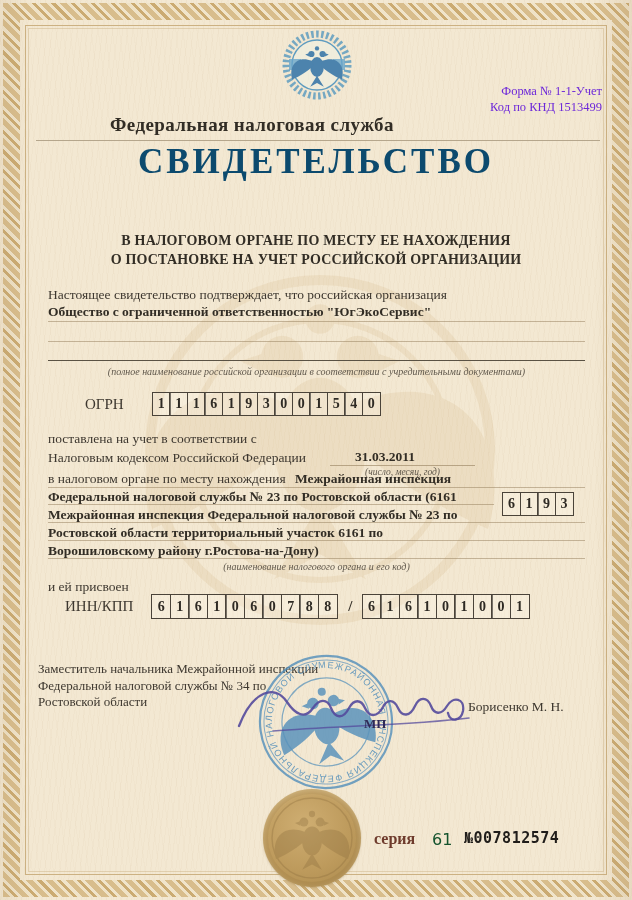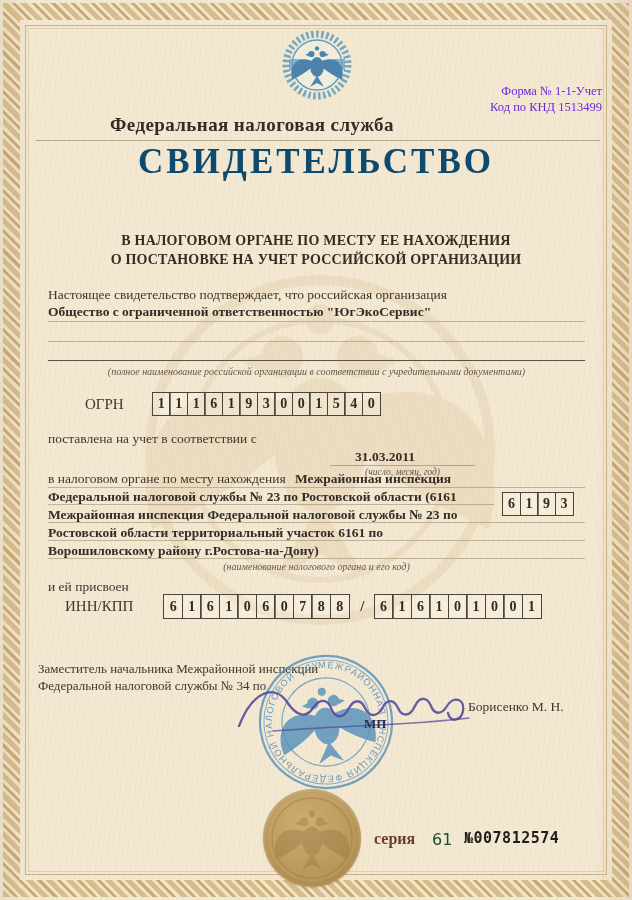--- a/index.html
+++ b/index.html
@@ -118,20 +118,21 @@
     <span class="digit-box">3</span>
     <span class="digit-box">0</span>
     <span class="digit-box">0</span>
     <span class="digit-box">1</span>
     <span class="digit-box">5</span>
     <span class="digit-box">4</span>
     <span class="digit-box">0</span>
   </div>
 
   <div class="abs txt" style="left:48px;top:430px;width:537px">поставлена на учет в соответствии с</div>
+  <div class="abs txt" style="left:48px;top:449px;width:537px">Налоговым кодексом Российской Федерации</div>
   <div class="abs txt bold" style="left:355px;top:448px">31.03.2011</div>
   <div class="abs" style="left:330px;top:465px;width:145px;border-bottom:1px solid rgba(155,133,100,.65)"></div>
   <div class="abs caption center" style="left:330px;top:467px;width:145px;font-size:9.5px">(число, месяц, год)</div>
 
   <div class="abs txt" style="left:48px;top:470px;width:537px">
     <span>в налоговом органе по месту нахождения</span>
     <span class="bold" style="margin-left:6px">Межрайонная инспекция</span>
   </div>
   <div class="abs txt bold" style="left:48px;top:488px;width:450px">Федеральной налоговой службы № 23 по Ростовской области (6161</div>
   <div class="abs txt bold" style="left:48px;top:506px;width:537px">Межрайонная инспекция Федеральной налоговой службы № 23 по</div>
@@ -147,21 +148,21 @@
     <span class="digit-box">6</span>
     <span class="digit-box">1</span>
     <span class="digit-box">9</span>
     <span class="digit-box">3</span>
   </div>
 
   <div class="abs caption center" style="left:48px;width:537px;top:561px">(наименование налогового органа и его код)</div>
   <div class="abs txt" style="left:48px;top:578px">и ей присвоен</div>
 
   <div class="abs row" style="left:65px;top:594px">
-    <span class="txt" style="font-size:15px;margin-right:30px">ИНН/КПП</span>
+    <span class="txt" style="font-size:15px;margin-right:18px">ИНН/КПП</span>
     <span class="digit-box wide">6</span>
     <span class="digit-box wide">1</span>
     <span class="digit-box wide">6</span>
     <span class="digit-box wide">1</span>
     <span class="digit-box wide">0</span>
     <span class="digit-box wide">6</span>
     <span class="digit-box wide">0</span>
     <span class="digit-box wide">7</span>
     <span class="digit-box wide">8</span>
     <span class="digit-box wide">8</span>
@@ -173,20 +174,21 @@
     <span class="digit-box wide">0</span>
     <span class="digit-box wide">1</span>
     <span class="digit-box wide">0</span>
     <span class="digit-box wide">0</span>
     <span class="digit-box wide">1</span>
   </div>
 
   <div class="abs txt" style="left:38px;top:661px;width:300px;font-size:13px;line-height:16.5px">
     <div>Заместитель начальника Межрайонной инспекции</div>
     <div>Федеральной налоговой службы № 34 по</div>
+    <div>Ростовской области</div>
   </div>
 
   <svg class="abs stamp" style="left:254px;top:650px;transform:rotate(-8deg)" width="144" height="144" viewBox="0 0 144 144">
     <circle cx="72" cy="72" r="66" fill="none" stroke="#4e8cba" stroke-width="2.2" opacity=".85"></circle>
     <circle cx="72" cy="72" r="62" fill="none" stroke="#4e8cba" stroke-width="1" opacity=".7"></circle>
     <circle cx="72" cy="72" r="44" fill="none" stroke="#4e8cba" stroke-width="1.2" opacity=".75"></circle>
     <defs>
       <path id="ringPath" d="M72,18 a54,54 0 1,1 -0.01,0"></path>
     </defs>
     <text font-size="9.2" fill="#4e8cba" letter-spacing="1.1" opacity=".9" font-family="Liberation Sans,sans-serif">

